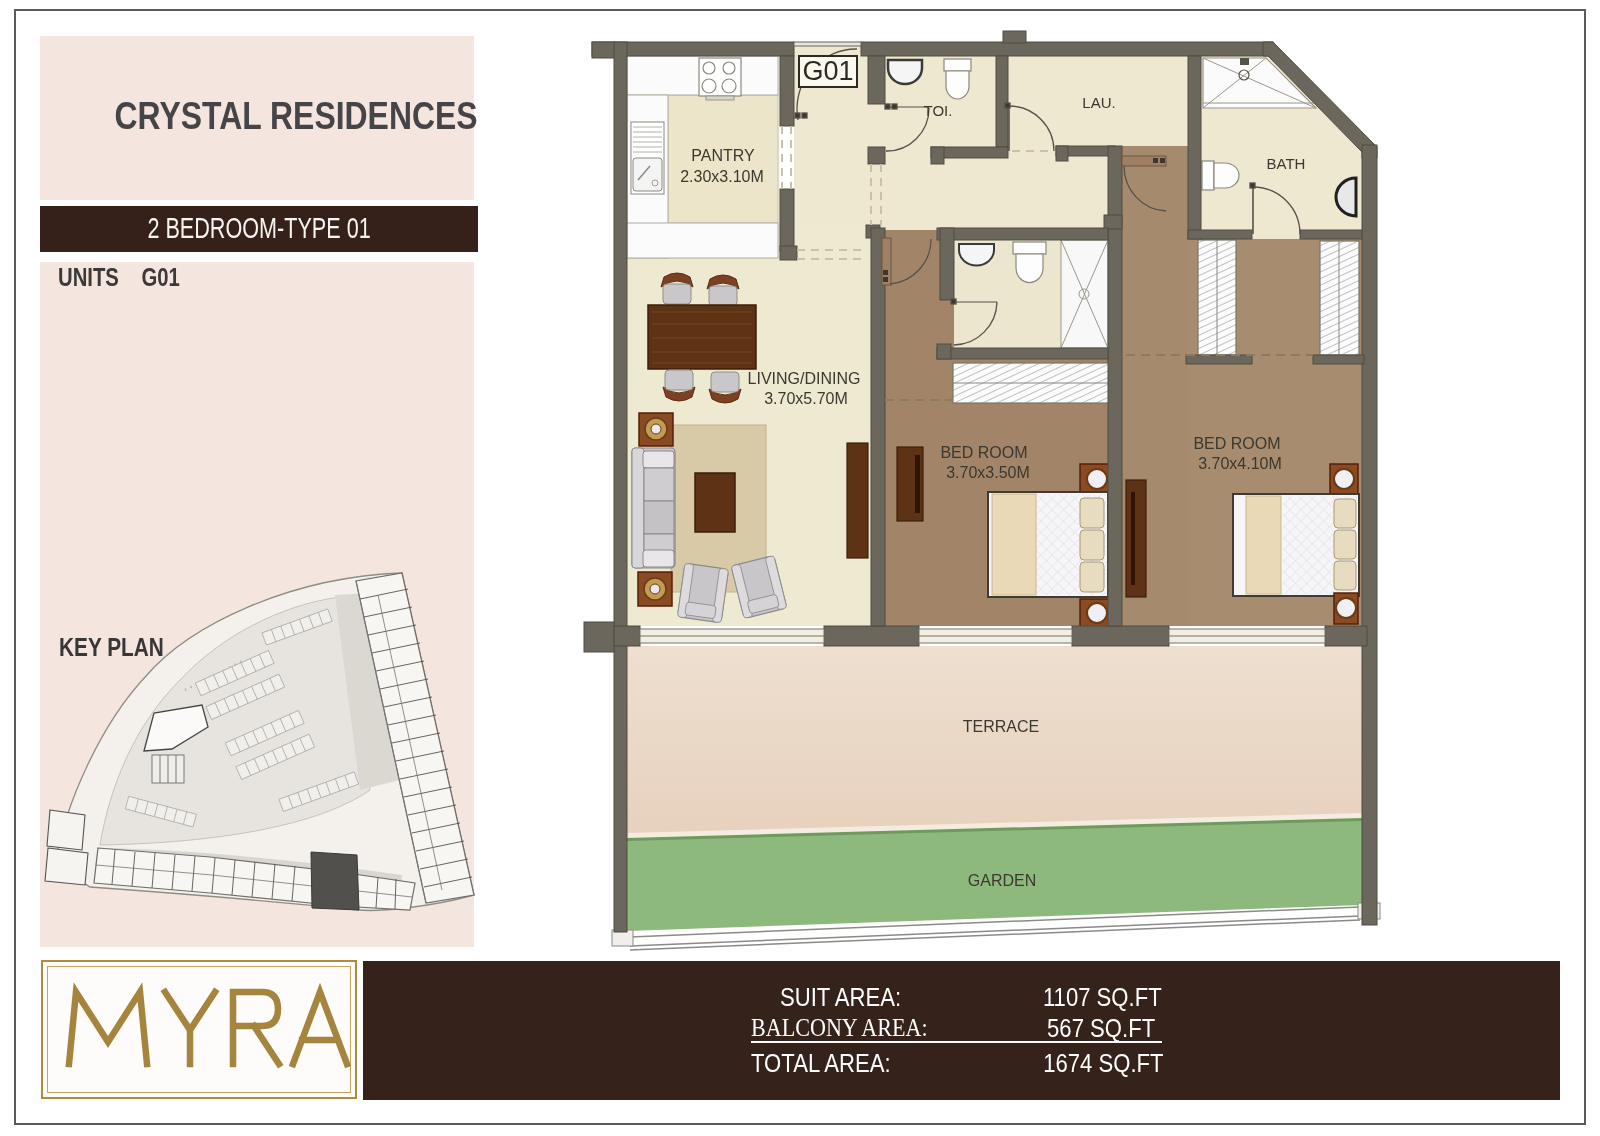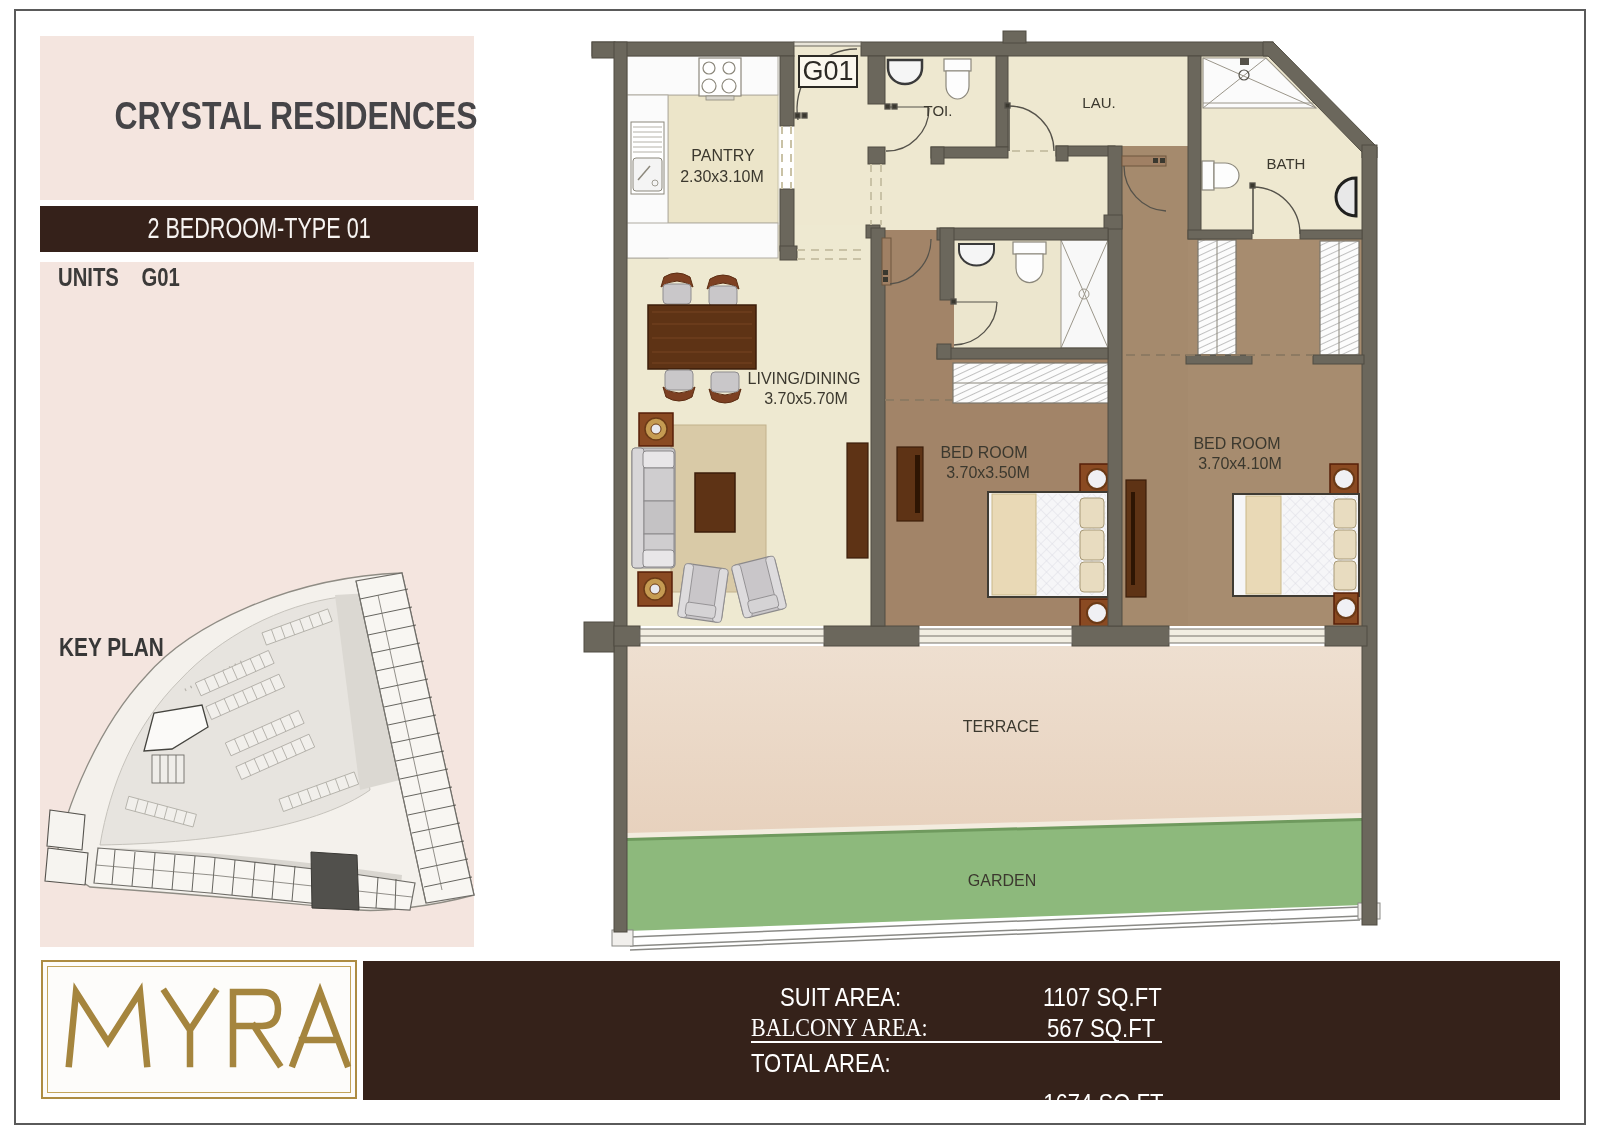--- a/index.html
+++ b/index.html
@@ -187,21 +187,21 @@
 
 <div class="abs" style="left:751px;top:982px;margin-left:29px;"><span style="display:inline-block;font-size:26px;color:#ffffff;transform:scaleX(0.85);transform-origin:left;white-space:nowrap;">SUIT AREA:</span></div>
 <div class="abs" style="left:1022px;top:982px;width:140px;text-align:left;"><span style="display:inline-block;font-size:26px;color:#ffffff;transform:scaleX(0.85);transform-origin:right;white-space:nowrap;">1107 SQ.FT</span></div>
 
 <div class="abs" style="left:751px;top:1013px;font-family:Liberation Serif, serif;"><span style="display:inline-block;font-size:26px;color:#ffffff;transform:scaleX(0.85);transform-origin:left;white-space:nowrap;">BALCONY AREA:</span></div>
 <div class="abs" style="left:1022px;top:1013px;width:140px;text-align:center;text-decoration:underline;"><span style="display:inline-block;font-size:26px;color:#ffffff;transform:scaleX(0.85);transform-origin:right;white-space:nowrap;">567 SQ.FT</span></div>
 
 <div class="abs" style="left:751px;top:1041px;width:411px;height:2px;background:#ffffff;"></div>
 
 <div class="abs" style="left:751px;top:1048px;"><span style="display:inline-block;font-size:26px;color:#ffffff;transform:scaleX(0.85);transform-origin:left;white-space:nowrap;">TOTAL AREA:</span></div>
-<div class="abs" style="left:1022px;top:1048px;width:140px;text-align:right;margin-top:40px;"><span style="display:inline-block;font-size:26px;color:#ffffff;transform:scaleX(0.85);transform-origin:right;white-space:nowrap;">1674 SQ.FT</span></div>
+<div class="abs" style="left:1022px;top:1048px;width:140px;text-align:right;"><span style="display:inline-block;font-size:26px;color:#ffffff;transform:scaleX(0.85);transform-origin:right;white-space:nowrap;">1674 SQ.FT</span></div>
 
 <svg class="abs" style="left:0;top:0;" width="1600" height="1136" viewBox="0 0 1600 1136">
   <defs>
     <pattern id="hatch" width="6" height="6" patternUnits="userSpaceOnUse" patternTransform="rotate(65)">
       <rect width="6" height="6" fill="#fcfcfc"></rect>
       <line x1="0" y1="0" x2="0" y2="6" stroke="#8f8f8f" stroke-width="1.1"></line>
     </pattern>
     <linearGradient id="terr" x1="0" y1="0" x2="0" y2="1">
       <stop offset="0" stop-color="#eedfd0"></stop>
         <stop offset="1" stop-color="#e7d1bd"></stop>

